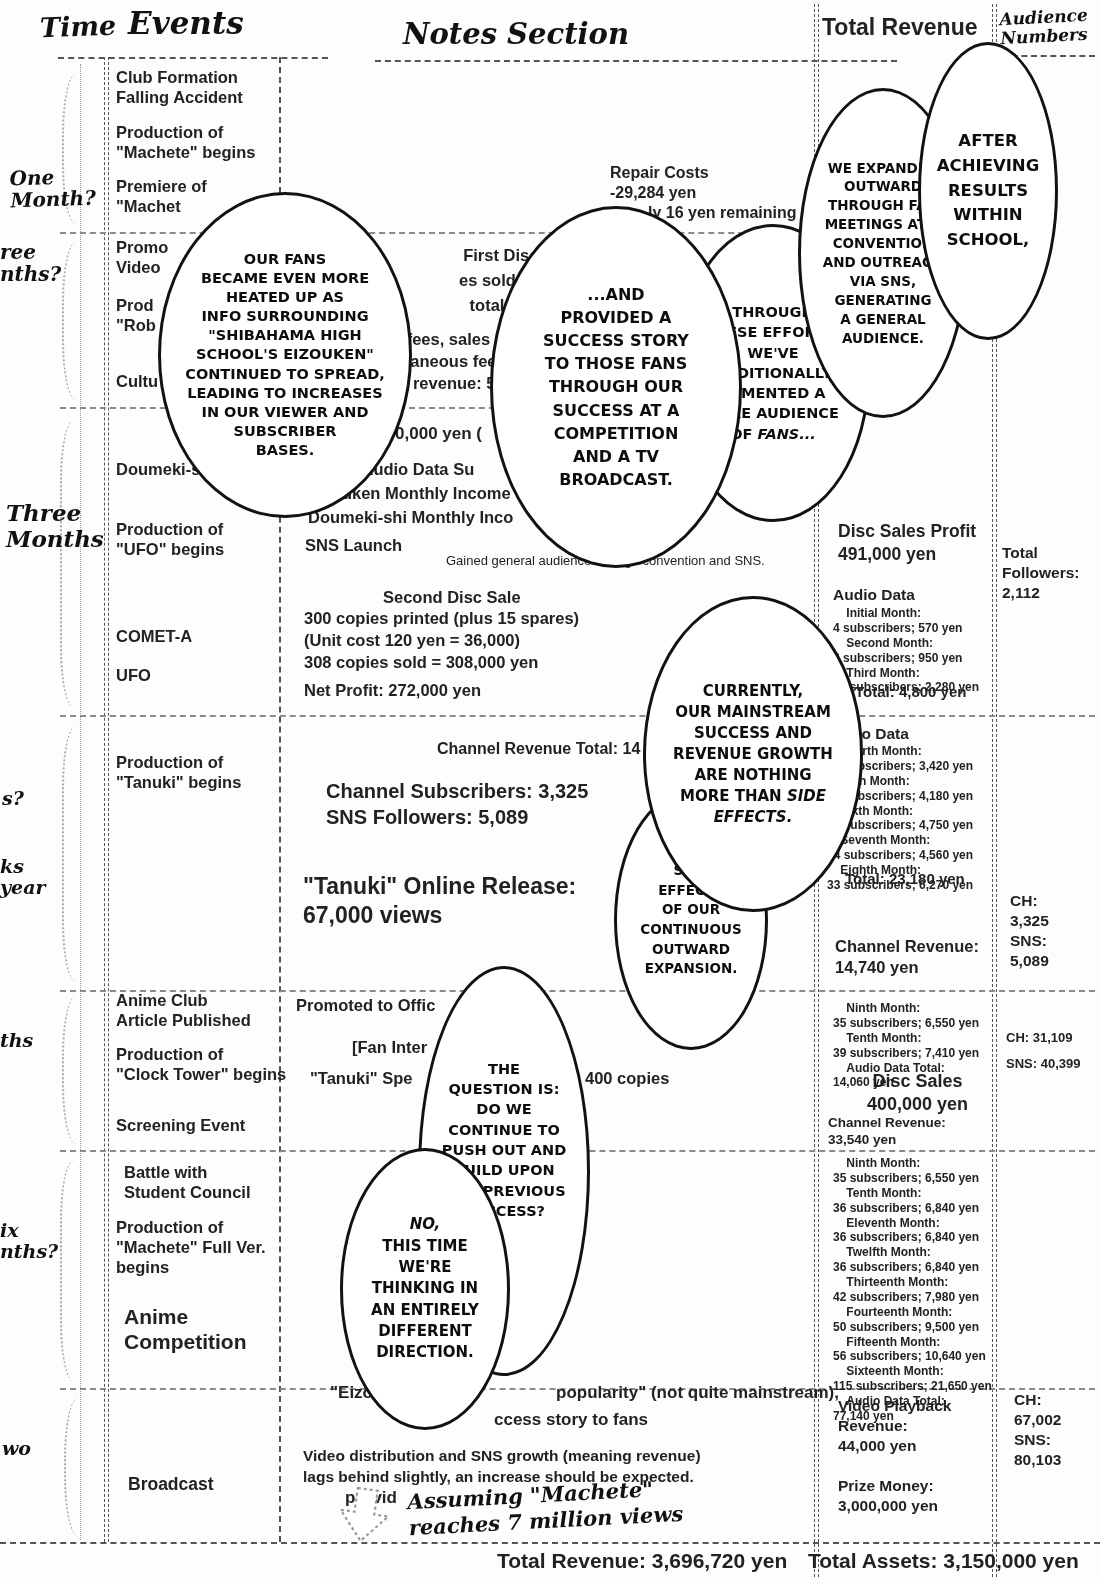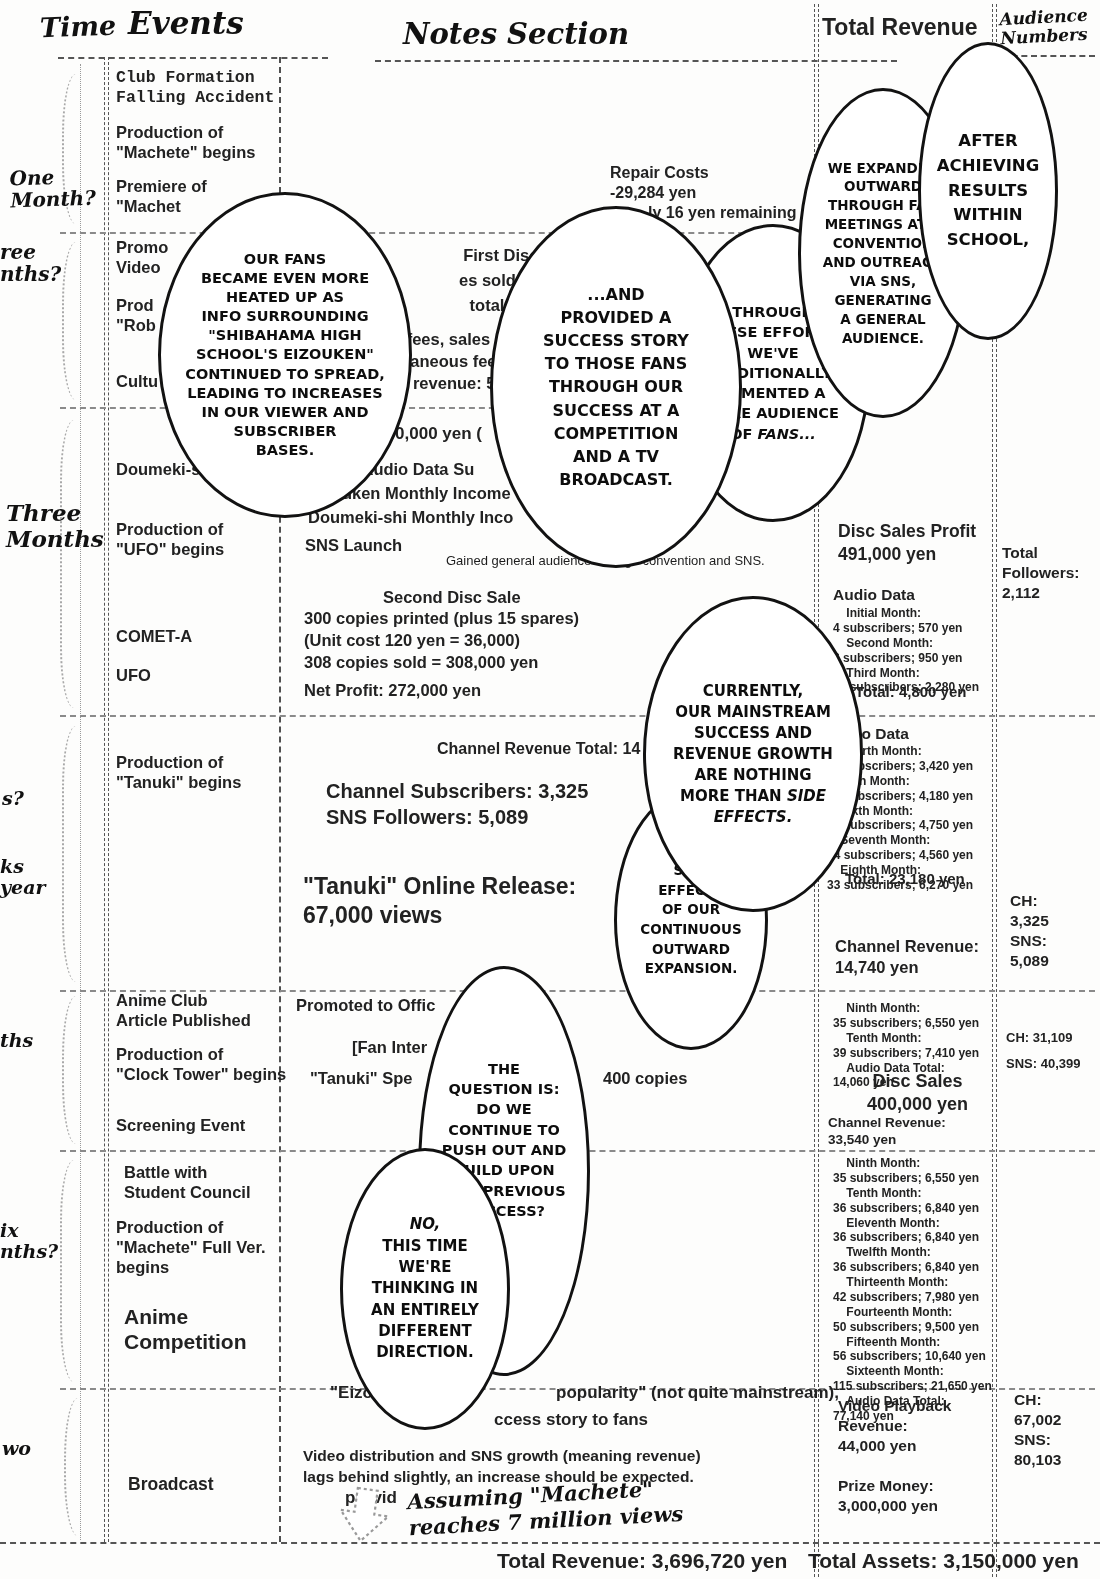--- a/index.html
+++ b/index.html
@@ -73,21 +73,21 @@
   <div class="abs hw pre" style="left:6px;top:500px;font-size:23px;">Three
 Months</div>
   <div class="abs hw" style="left:2px;top:788px;font-size:19px;">s?</div>
   <div class="abs hw pre" style="left:0;top:856px;font-size:19px;">ks
 year</div>
   <div class="abs hw" style="left:0;top:1030px;font-size:19px;">ths</div>
   <div class="abs hw pre" style="left:0;top:1220px;font-size:19px;">ix
 nths?</div>
   <div class="abs hw" style="left:2px;top:1438px;font-size:19px;">wo</div>
 
-  <div class="abs pt pre" style="left:116px;top:68px;font-size:16.5px;font-family:Liberation Mono, monospace;">Club Formation
+  <div class="abs pt pre" style="left:116px;top:68px;font-size:16.5px;">Club Formation
 Falling Accident</div>
   <div class="abs pt pre" style="left:116px;top:123px;font-size:16.5px;">Production of
 "Machete" begins</div>
   <div class="abs pt pre" style="left:116px;top:177px;font-size:16.5px;">Premiere of
 "Machet</div>
   <div class="abs pt pre" style="left:116px;top:238px;font-size:16.5px;">Promo
 Video</div>
   <div class="abs pt pre" style="left:116px;top:296px;font-size:16.5px;">Prod
 "Rob</div>
   <div class="abs pt" style="left:116px;top:372px;font-size:16.5px;">Cultu</div>
@@ -133,21 +133,21 @@
 308 copies sold = 308,000 yen</div>
   <div class="abs pt" style="left:304px;top:681px;font-size:16.5px;">Net Profit: 272,000 yen</div>
   <div class="abs pt" style="left:437px;top:739px;font-size:16px;">Channel Revenue Total: 14</div>
   <div class="abs pt pre" style="left:326px;top:778px;font-size:20px;line-height:1.3;">Channel Subscribers: 3,325
 SNS Followers: 5,089</div>
   <div class="abs pt pre" style="left:303px;top:872px;font-size:23px;line-height:1.25;">"Tanuki" Online Release:
 67,000 views</div>
   <div class="abs pt" style="left:296px;top:996px;font-size:16.5px;">Promoted to Offic</div>
   <div class="abs pt" style="left:352px;top:1038px;font-size:16.5px;">[Fan Inter</div>
   <div class="abs pt" style="left:310px;top:1069px;font-size:16.5px;">"Tanuki" Spe</div>
-  <div class="abs pt" style="left:603px;top:1069px;font-size:16.5px;">400 copies</div>
+  <div class="abs pt" style="left:585px;top:1069px;font-size:16.5px;">400 copies</div>
   <div class="abs pt" style="left:330px;top:1383px;font-size:17px;">"Eizo</div>
   <div class="abs pt" style="left:556px;top:1383px;font-size:17px;">popularity" (not quite mainstream),</div>
   <div class="abs pt" style="left:345px;top:1488px;font-size:17px;">provid</div>
   <div class="abs pt" style="left:494px;top:1410px;font-size:17px;">ccess story to fans</div>
   <div class="abs pt pre" style="left:303px;top:1446px;font-size:15.5px;line-height:1.35;">Video distribution and SNS growth (meaning revenue)
 lags behind slightly, an increase should be expected.</div>
   <div class="abs hw pre" style="left:408px;top:1482px;font-size:21px;transform:rotate(-3deg);line-height:1.25;">Assuming "Machete"
 reaches 7 million views</div>
 
   <div class="abs" style="left:330px;top:1486px;z-index:2;">

